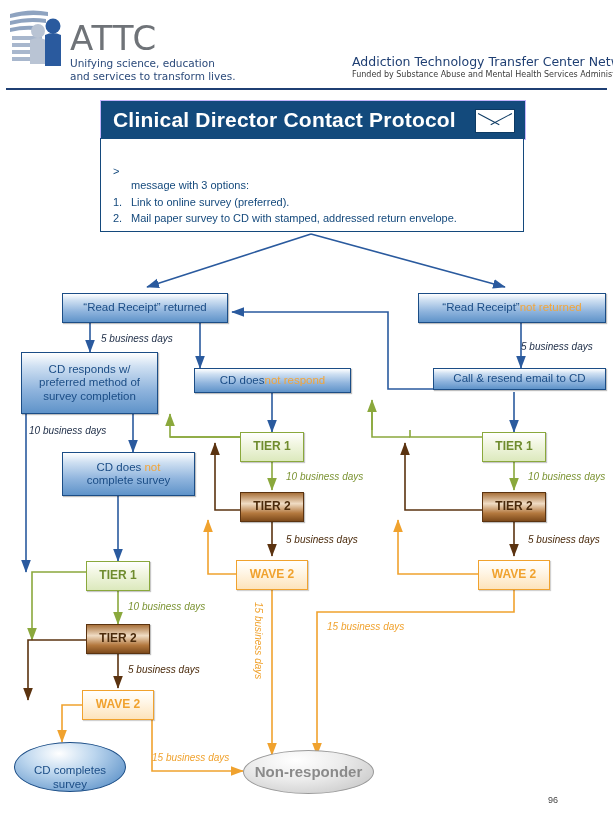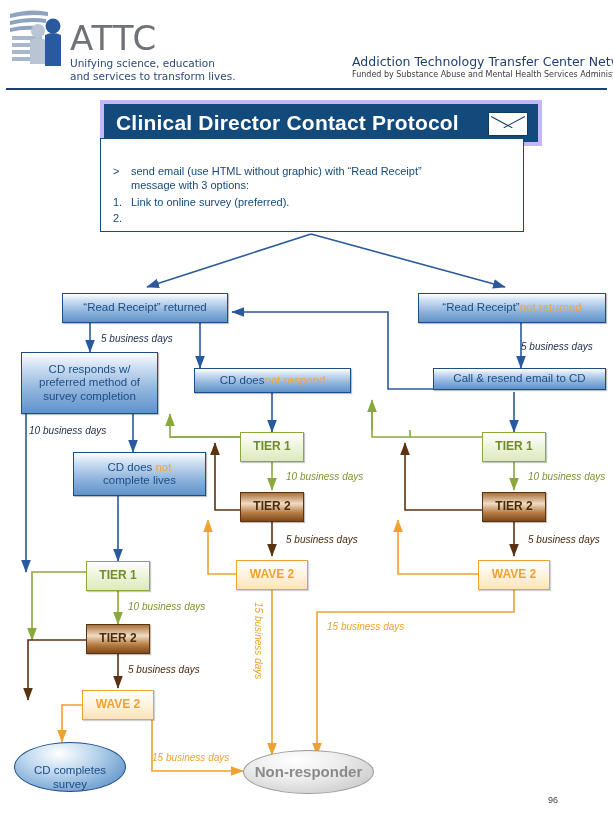--- a/index.html
+++ b/index.html
@@ -14,21 +14,21 @@
   #attc-tag{position:absolute;left:70px;top:57px;font-size:10.5px;color:#2b4a7a;
             line-height:12.5px;font-family:"DejaVu Sans",sans-serif;}
   #net-name{position:absolute;left:352px;top:54px;font-size:12.5px;color:#1f3f73;
             font-family:"DejaVu Sans",sans-serif;white-space:nowrap;}
   #net-fund{position:absolute;left:352px;top:70px;font-size:8px;color:#3a3a3a;
             font-family:"DejaVu Sans",sans-serif;white-space:nowrap;}
   #rule{position:absolute;left:6px;top:88px;width:601px;height:2px;background:#1f3f73;}
 
   
   #banner{position:absolute;left:100px;top:100px;width:424px;height:38px;
-          background:#134a7c;border:4px solid #c4b5fd;padding-left:10px;}
+          background:#134a7c;border:1px solid #c4b5fd;}
   #banner-title{position:absolute;left:12px;top:7px;font-size:21px;font-weight:bold;
                 color:#ffffff;letter-spacing:.2px;}
   #env{position:absolute;right:10px;top:8px;width:38px;height:22px;
        background:#fff;border:1px solid #0d3a63;}
   #env:after{content:"";position:absolute;left:1px;top:1px;width:0;height:0;
        border-left:18px solid transparent;border-right:18px solid transparent;
        border-top:12px solid #0d3a63;opacity:.0;}
   .env-l1,.env-l2{position:absolute;background:#0d3a63;height:1.4px;width:24px;
        transform-origin:left center;}
   .env-l1{left:2px;top:3px;transform:rotate(28deg);}
@@ -108,25 +108,25 @@
 <div id="banner">
   <div id="banner-title">Clinical Director Contact Protocol</div>
   <div id="env">
     <div class="env-l1"></div>
       <div class="env-l2"></div>
   </div>
 </div>
 
 <div id="methodbox">
   <div class="m-mark" style="left:12px;top:26px;">&gt;</div>
-  <div class="m-row" style="left:30px;top:26px;">send email (use HTML without graphic) with “Read Receipt”</div>
   <div class="m-row" style="left:30px;top:40px;">message with 3 options:</div>
   <div class="m-mark" style="left:12px;top:57px;">1.</div>
   <div class="m-row" style="left:30px;top:57px;">Link to online survey (preferred).</div>
   <div class="m-mark" style="left:12px;top:73px;">2.</div>
+  <div class="m-row" style="left:30px;top:73px;">Mail paper survey to CD with stamped, addressed return envelope.</div>
 </div>
 
 <svg id="wires">
   <defs>
     <marker id="ab" markerWidth="9" markerHeight="9" refX="7.5" refY="3" orient="auto">
       <path d="M0,0 L8,3 L0,6 z" fill="#2a5a9e"></path>
       </marker>
     <marker id="ag" markerWidth="9" markerHeight="9" refX="7.5" refY="3" orient="auto">
       <path d="M0,0 L8,3 L0,6 z" fill="#8aa83c"></path>
       </marker>
@@ -209,23 +209,23 @@
 
 <div class="node blue" style="left:194px;top:368px;width:157px;height:25px;">
   <span>CD does </span>
     <span class="hl">not respond</span>
 </div>
 
 <div class="node blue" style="left:433px;top:368px;width:173px;height:22px;">
   <span>Call &amp; resend email to CD</span>
 </div>
 
-<div class="node blue" style="left:62px;top:452px;width:133px;height:44px;padding:0 22px;flex-direction:column;margin-left:11px;">
+<div class="node blue" style="left:62px;top:452px;width:133px;height:44px;padding:0 22px;flex-direction:column;">
   <span><span>CD does </span><span class="hl">not</span></span>
-  <span>complete lives</span>
+  <span>complete survey</span>
 </div>
 
 <div class="node tier1" style="left:240px;top:432px;width:64px;height:30px;">
   <span>TIER 1</span>
   </div>
 <div class="node tier2" style="left:240px;top:492px;width:64px;height:30px;">
   <span>TIER 2</span>
   </div>
 <div class="node wave2" style="left:236px;top:560px;width:72px;height:30px;">
   <span>WAVE 2</span>

